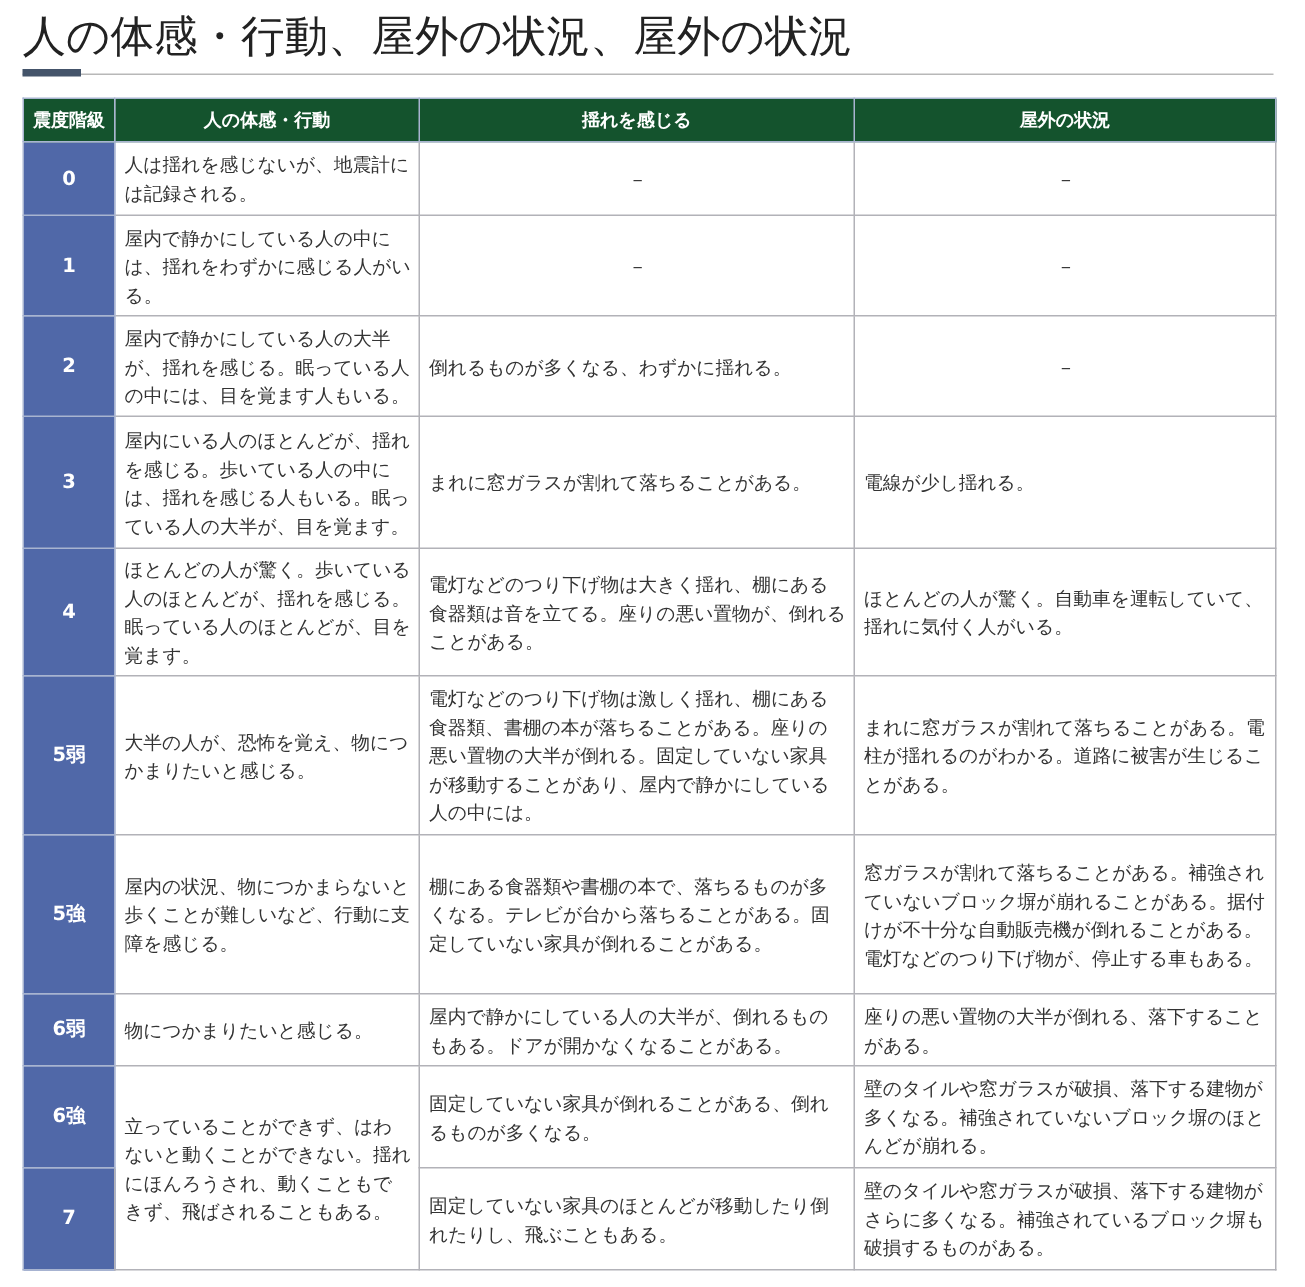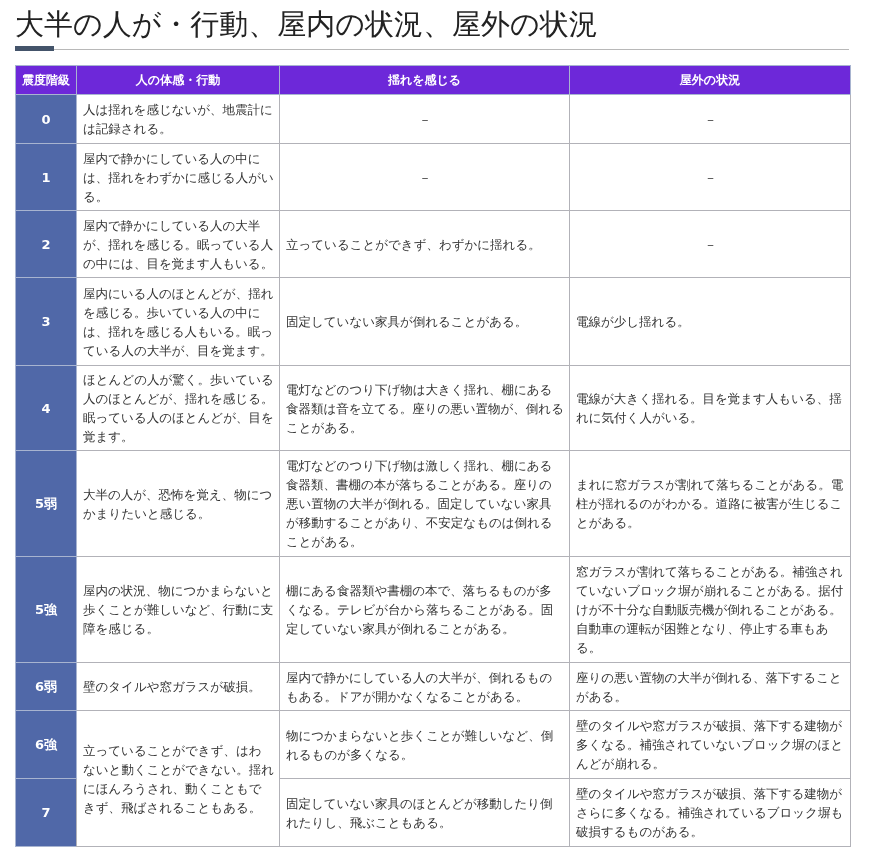--- a/index.html
+++ b/index.html
@@ -21,21 +21,21 @@
       position: absolute; left: 15px; top: 46px; width: 39px; height: 5px;
       background: #44546a;
     }
     table.shindo {
       position: absolute; left: 15px; top: 65px;
       border-collapse: collapse; width: 835px;
       table-layout: fixed;
       font-size: 12.5px; line-height: 19px;
     }
     table.shindo th {
-      background: #6d28d9; color: #ffffff; font-weight: bold;
+      background: #14532d; color: #ffffff; font-weight: bold;
       font-size: 12px; height: 28px; padding: 0;
       border: 1px solid #a8b4d0; text-align: center;
     }
     table.shindo td {
       border: 1px solid #b2b2b8; padding: 2px 5px 2px 6px;
       vertical-align: middle; color: #333333; background: #ffffff;
     }
     table.shindo td.level {
       background: #5068a8; color: #ffffff; font-weight: bold;
       text-align: center; font-size: 13px; padding: 0;
@@ -43,21 +43,21 @@
     }
     table.shindo td.dash { text-align: center; }
     col.c1 { width: 61px; }
     col.c2 { width: 203px; }
     col.c3 { width: 290px; }
     col.c4 { width: 281px; }
   </style>
 </head>
 <body>
 
-<h1 class="page-title">大半の人が・行動、屋内の状況、屋外の状況</h1>
+<h1 class="page-title">人の体感・行動、屋外の状況、屋外の状況</h1>
 <div class="title-rule"></div>
 <div class="title-rule-accent"></div>
 
 <table class="shindo">
   <colgroup>
       <col class="c1">
       <col class="c2">
       <col class="c3">
       <col class="c4">
     </colgroup>
@@ -78,57 +78,57 @@
     </tr>
     <tr style="height:67px">
       <td class="level">1</td>
       <td>屋内で静かにしている人の中には、揺れをわずかに感じる人がいる。</td>
       <td class="dash">－</td>
       <td class="dash">－</td>
     </tr>
     <tr style="height:67px">
       <td class="level">2</td>
       <td>屋内で静かにしている人の大半が、揺れを感じる。眠っている人の中には、目を覚ます人もいる。</td>
-      <td>立っていることができず、わずかに揺れる。</td>
+      <td>倒れるものが多くなる、わずかに揺れる。</td>
       <td class="dash">－</td>
     </tr>
     <tr style="height:88px">
       <td class="level">3</td>
       <td>屋内にいる人のほとんどが、揺れを感じる。歩いている人の中には、揺れを感じる人もいる。眠っている人の大半が、目を覚ます。</td>
-      <td>固定していない家具が倒れることがある。</td>
+      <td>まれに窓ガラスが割れて落ちることがある。</td>
       <td>電線が少し揺れる。</td>
     </tr>
     <tr style="height:85px">
       <td class="level">4</td>
       <td>ほとんどの人が驚く。歩いている人のほとんどが、揺れを感じる。眠っている人のほとんどが、目を覚ます。</td>
       <td>電灯などのつり下げ物は大きく揺れ、棚にある食器類は音を立てる。座りの悪い置物が、倒れることがある。</td>
-      <td>電線が大きく揺れる。目を覚ます人もいる、揺れに気付く人がいる。</td>
+      <td>ほとんどの人が驚く。自動車を運転していて、揺れに気付く人がいる。</td>
     </tr>
     <tr style="height:106px">
       <td class="level">5弱</td>
       <td>大半の人が、恐怖を覚え、物につかまりたいと感じる。</td>
-      <td>電灯などのつり下げ物は激しく揺れ、棚にある食器類、書棚の本が落ちることがある。座りの悪い置物の大半が倒れる。固定していない家具が移動することがあり、不安定なものは倒れることがある。</td>
+      <td>電灯などのつり下げ物は激しく揺れ、棚にある食器類、書棚の本が落ちることがある。座りの悪い置物の大半が倒れる。固定していない家具が移動することがあり、屋内で静かにしている人の中には。</td>
       <td>まれに窓ガラスが割れて落ちることがある。電柱が揺れるのがわかる。道路に被害が生じることがある。</td>
     </tr>
     <tr style="height:106px">
       <td class="level">5強</td>
       <td>屋内の状況、物につかまらないと歩くことが難しいなど、行動に支障を感じる。</td>
       <td>棚にある食器類や書棚の本で、落ちるものが多くなる。テレビが台から落ちることがある。固定していない家具が倒れることがある。</td>
-      <td>窓ガラスが割れて落ちることがある。補強されていないブロック塀が崩れることがある。据付けが不十分な自動販売機が倒れることがある。自動車の運転が困難となり、停止する車もある。</td>
+      <td>窓ガラスが割れて落ちることがある。補強されていないブロック塀が崩れることがある。据付けが不十分な自動販売機が倒れることがある。電灯などのつり下げ物が、停止する車もある。</td>
     </tr>
     <tr style="height:48px">
       <td class="level">6弱</td>
-      <td>壁のタイルや窓ガラスが破損。</td>
+      <td>物につかまりたいと感じる。</td>
       <td>屋内で静かにしている人の大半が、倒れるものもある。ドアが開かなくなることがある。</td>
       <td>座りの悪い置物の大半が倒れる、落下することがある。</td>
     </tr>
     <tr style="height:68px">
       <td class="level">6強</td>
       <td rowspan="2">立っていることができず、はわないと動くことができない。揺れにほんろうされ、動くこともできず、飛ばされることもある。</td>
-      <td>物につかまらないと歩くことが難しいなど、倒れるものが多くなる。</td>
+      <td>固定していない家具が倒れることがある、倒れるものが多くなる。</td>
       <td>壁のタイルや窓ガラスが破損、落下する建物が多くなる。補強されていないブロック塀のほとんどが崩れる。</td>
     </tr>
     <tr style="height:68px">
       <td class="level">7</td>
       <td>固定していない家具のほとんどが移動したり倒れたりし、飛ぶこともある。</td>
       <td>壁のタイルや窓ガラスが破損、落下する建物がさらに多くなる。補強されているブロック塀も破損するものがある。</td>
     </tr>
   </tbody>
 </table>
 

